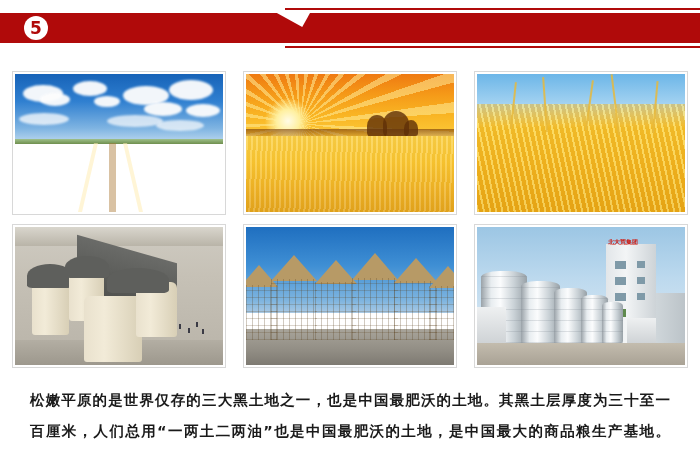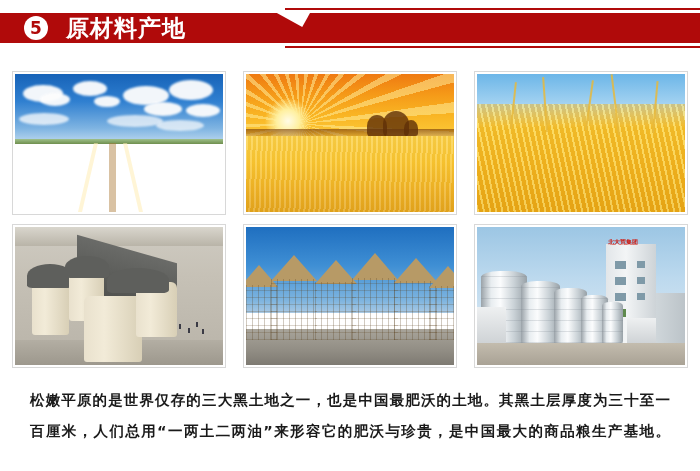--- a/index.html
+++ b/index.html
@@ -356,21 +356,20 @@
 <div class="page">
 
   <div class="banner">
     <div class="banner-hairline-top"></div>
     <div class="banner-hairline-bottom"></div>
     <div class="banner-bar"></div>
     <div class="banner-slash">
       <div class="banner-slash-inner"></div>
     </div>
     <div class="banner-badge">5</div>
-    <div class="banner-title">原材料产地</div>
   </div>
 
   <div class="grid">
 
     <div class="grid-row">
 
       <div class="photo-frame">
         <div class="photo ph-wheatfield-sky">
           <div class="sky"></div>
           <div class="cloud" style="left:4%;top:8%;width:40px;height:17px;"></div>
@@ -494,16 +493,16 @@
           <div class="lowblock" style="left:0;width:14%;height:26%;"></div>
           <div class="lowblock" style="left:72%;width:14%;height:18%;"></div>
         </div>
       </div>
 
     </div>
   </div>
 
   <div class="caption">
     <p>松嫩平原的是世界仅存的三大黑土地之一，也是中国最肥沃的土地。其黑土层厚度为三十至一</p>
-    <p>百厘米，人们总用“一两土二两油”来形容它的肥沃与珍贵，是中国最大的商品粮生产基地。</p>
+    <p>百厘米，人们总用“一两土二两油”也是中国最肥沃的土地，是中国最大的商品粮生产基地。</p>
   </div>
 
 </div>
 
 </body></html>

